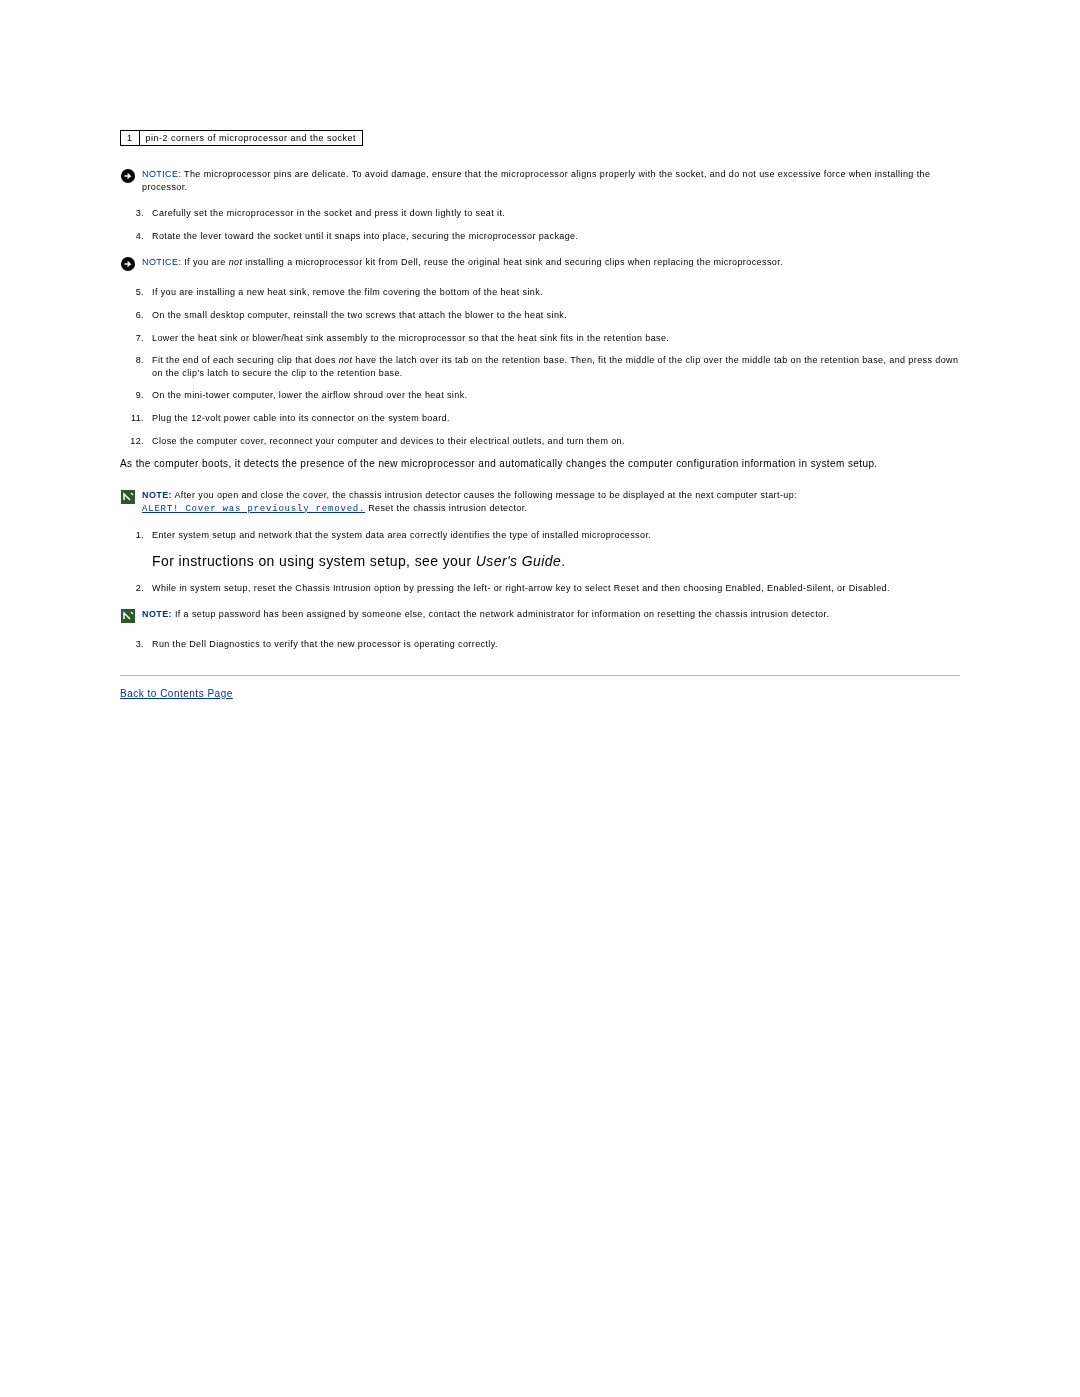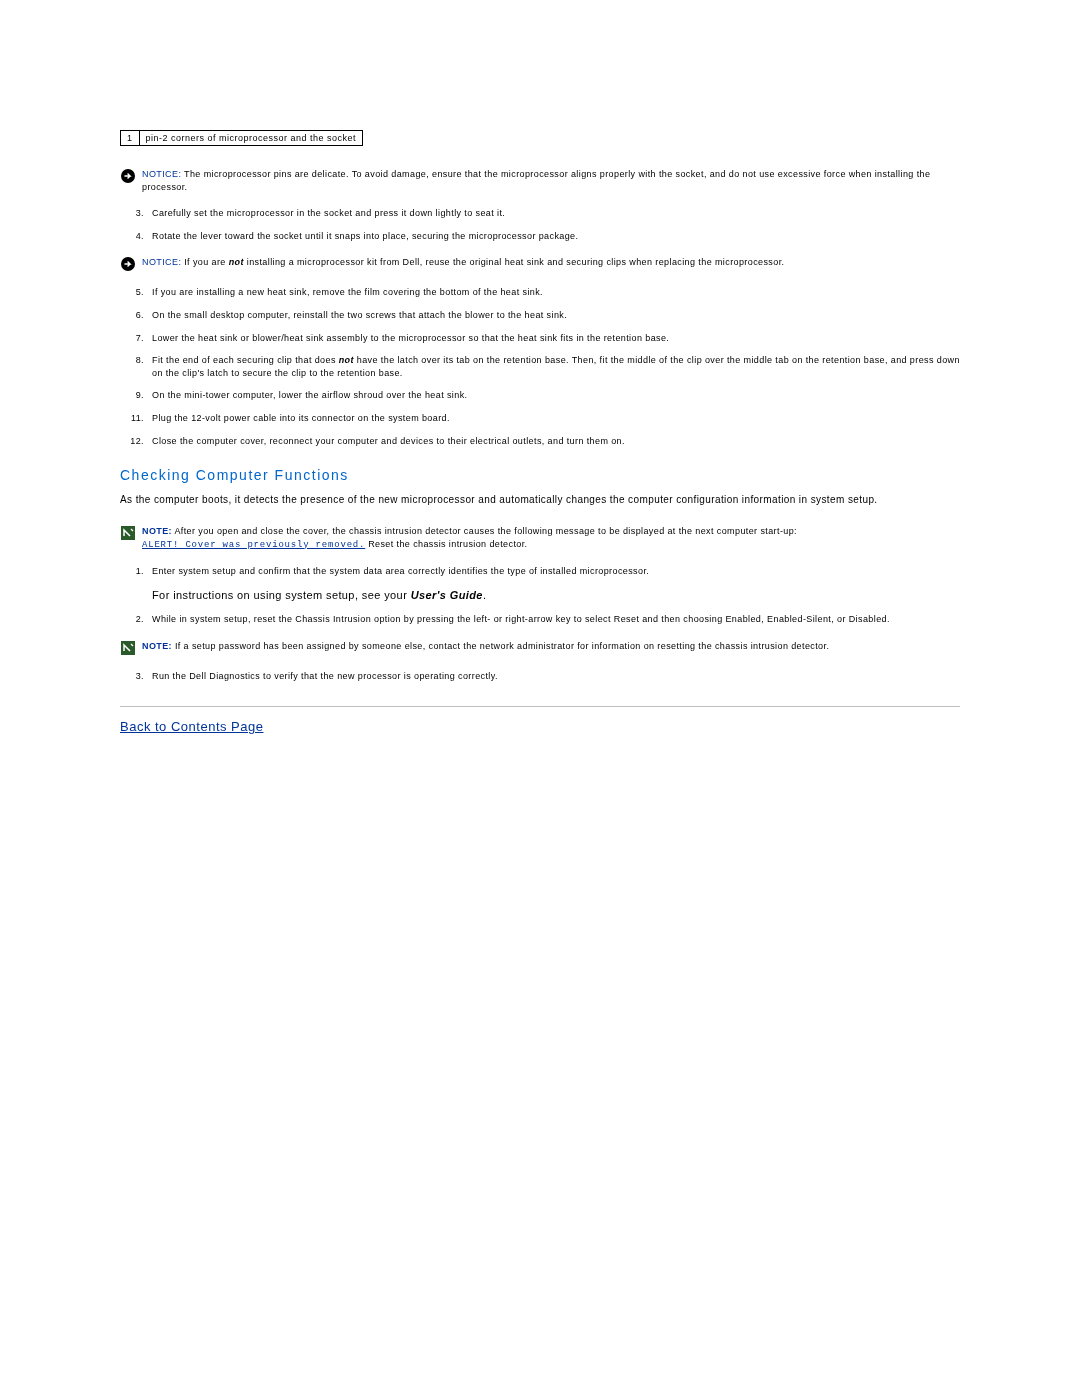--- a/index.html
+++ b/index.html
@@ -54,21 +54,21 @@
     line-height: 1.4;
     letter-spacing: 0.4px;
     margin: 10px 0;
   }
   ol.steps li .num {
     flex: 0 0 24px;
     text-align: right;
     margin-right: 8px;
   }
   ol.steps li .txt { flex: 1; }
-  .italic { font-style: italic; font-weight: bold; }
+  .italic { font-style: italic; }
   h2.section {
     color: #0066cc;
     font-size: 14px;
     font-weight: normal;
     letter-spacing: 1.5px;
     margin: 20px 0 10px 0;
   }
   .body-para {
     font-size: 10px;
     line-height: 1.4;
@@ -83,26 +83,26 @@
     letter-spacing: 0.8px;
   }
   hr.sep {
     border: none;
     border-top: 1px solid #000;
     margin: 24px 0 12px 0;
     opacity: 0.25;
   }
   a.back-link {
     color: #003399;
-    font-size: 13px;
+    font-size: 10px;
     letter-spacing: 0.5px;
     text-decoration: underline;
   }
   .subtext {
-    font-size: 11px;
+    font-size: 14px;
     line-height: 1.4;
     letter-spacing: 0.4px;
     margin-left: 32px;
     margin-top: 10px;
   }
 </style>
 </head>
 <body>
 
 <div class="page">
@@ -175,41 +175,40 @@
     <li>
         <span class="num">11.</span>
         <span class="txt">Plug the 12-volt power cable into its connector on the system board.</span>
       </li>
     <li>
         <span class="num">12.</span>
         <span class="txt">Close the computer cover, reconnect your computer and devices to their electrical outlets, and turn them on.</span>
       </li>
   </ol>
 
-  <h2 class="section">Checking Computer Functions</h2>
 
   <div class="body-para">As the computer boots, it detects the presence of the new microprocessor and automatically changes the computer configuration information in system setup.</div>
 
   <div class="notice-row">
     <div class="notice-icon">
       <svg width="16" height="16" viewBox="0 0 16 16">
           <rect x="1" y="1" width="14" height="14" fill="#2a5a2a"></rect>
           <path d="M4 11 L4 5 L10 11 M10 5" stroke="#fff" stroke-width="1.5" fill="none"></path>
           <path d="M11 4 L13 6" stroke="#fff" stroke-width="1.2"></path>
         </svg>
     </div>
     <div class="notice-text">
       <span class="note-label">NOTE:</span><span> After you open and close the cover, the chassis intrusion detector causes the following message to be displayed at the next computer start-up: </span><br><span class="code-alert">ALERT! Cover was previously removed.</span><span> Reset the chassis intrusion detector.</span>
     </div>
   </div>
 
   <ol class="steps">
     <li>
         <span class="num">1.</span>
-        <span class="txt">Enter system setup and confirm that the system data area correctly identifies the type of installed microprocessor.</span>
+        <span class="txt">Enter system setup and network that the system data area correctly identifies the type of installed microprocessor.</span>
       </li>
   </ol>
 
   <div class="subtext">
     <span>For instructions on using system setup, see your </span><span class="italic">User's Guide</span><span>.</span>
   </div>
 
   <ol class="steps">
     <li>
         <span class="num">2.</span>

